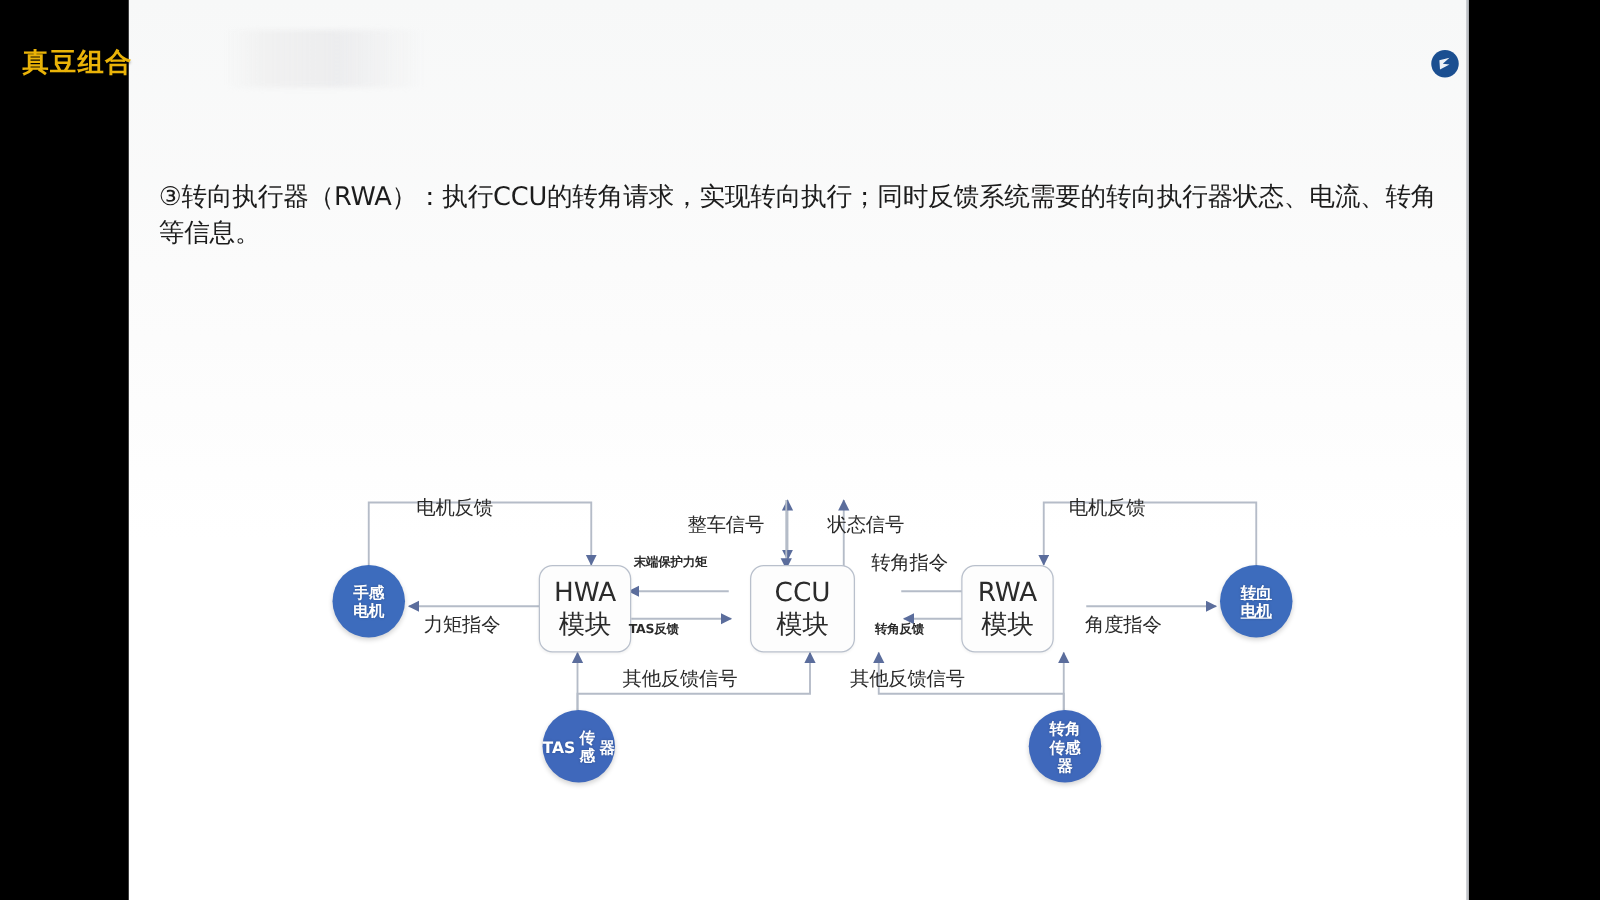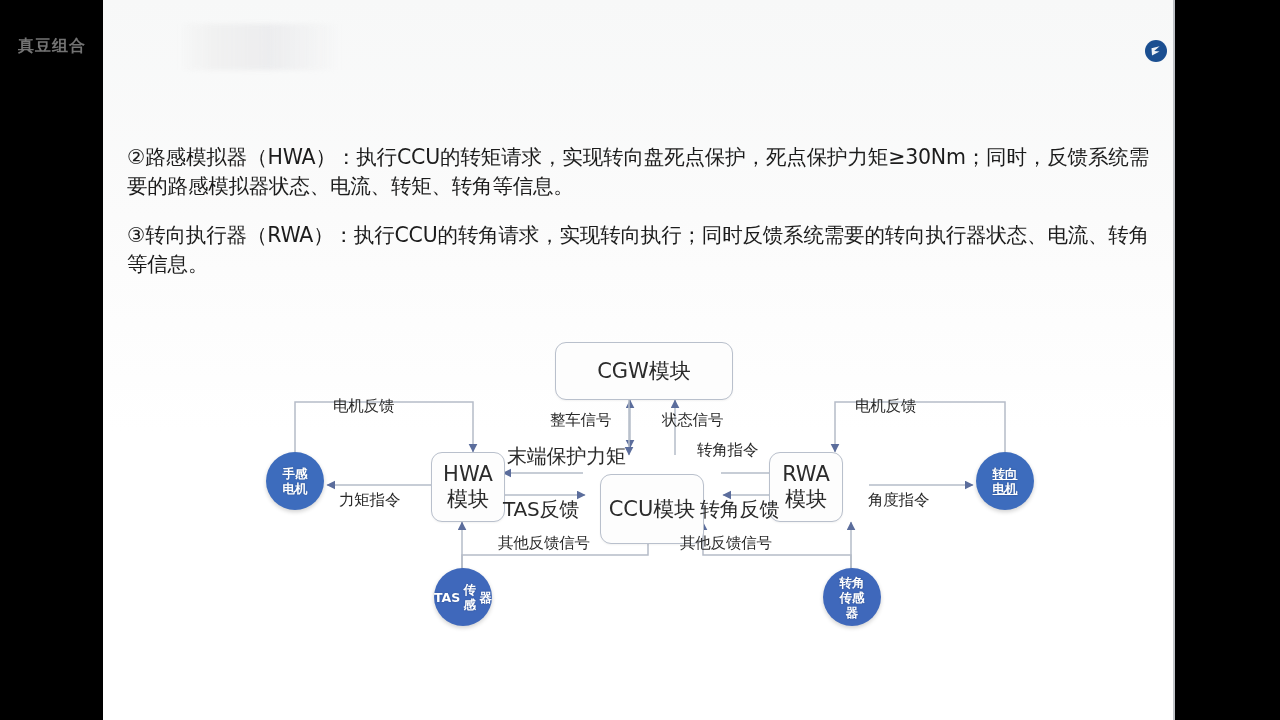--- a/index.html
+++ b/index.html
@@ -16,21 +16,21 @@
     overflow:hidden;
     box-shadow:0 0 0 1px rgba(0,0,0,.06);
   }
   #slide:after{
     content:"";position:absolute;right:0;top:0;width:2px;height:100%;
     background:rgba(140,145,155,.55);
   }
   
   .wm{
     position:absolute;top:36px;left:18px;z-index:40;
-    font-size:16px;font-weight:700;color:#737373;letter-spacing:1px;
+    font-size:21px;font-weight:700;color:#eab308;letter-spacing:1px;
     text-shadow:0 1px 2px rgba(0,0,0,.35);
     white-space:nowrap;pointer-events:none;
   }
   .wm-blur{
     position:absolute;top:24px;left:180px;z-index:39;width:160px;height:46px;
     background:
       linear-gradient(90deg,rgba(255,255,255,0) 0%,rgba(235,235,235,.55) 20%,rgba(225,225,228,.5) 55%,rgba(255,255,255,0) 100%);
     filter:blur(2px);pointer-events:none;
   }
   
@@ -74,39 +74,38 @@
     box-shadow:0 2px 4px rgba(0,0,0,.18);
     text-shadow:0 0 2px rgba(0,0,0,.25);
   }
   .circle-node.c-motor{background:#3d6cbd;}
   .circle-node.c-sensor{background:#3f68bb;}
   .edge-label{
     position:absolute;font-size:15.5px;color:#2a2a2a;white-space:nowrap;
     font-family:"DejaVu Sans","Liberation Sans",sans-serif;
     background:transparent;letter-spacing:-.2px;
   }
-  .edge-label.small{font-size:20px;}
+  .edge-label.small{font-size:10px;font-weight:bold;}
 </style>
 </head>
 <body>
 
 <div id="stage">
 
   <div id="slide">
 
     <div class="corner-logo">
       <svg width="18" height="18" viewBox="0 0 18 18" aria-hidden="true">
         <circle cx="9" cy="9" r="9" fill="#1b4f91"></circle>
         <path d="M4.5 6.2 L12.6 4.2 L7.2 9 L12.6 9.6 L5 13.6 Z" fill="#ffffff" opacity="0.92"></path>
       </svg>
     </div>
 
 
     <div class="body-wrap">
-      <p class="para">②路感模拟器（HWA）：执行CCU的转矩请求，实现转向盘死点保护，死点保护力矩≥30Nm；同时，反馈系统需要的路感模拟器状态、电流、转矩、转角等信息。</p>
       <p class="para">③转向执行器（RWA）：执行CCU的转角请求，实现转向执行；同时反馈系统需要的转向执行器状态、电流、转角等信息。</p>
     </div>
 
     <div class="diagram">
 
       <svg width="1072" height="330">
         <defs>
           <marker id="ah" markerWidth="7" markerHeight="7" refX="5.6" refY="3" orient="auto">
             <path d="M0,0 L6,3 L0,6 z" fill="#5b6d9c"></path>
           </marker>
@@ -143,30 +142,27 @@
           <path d="M 359 240 L 359 192" marker-end="url(#ah)"></path>
 
           <path d="M 359 244 L 359 225 L 545 225 L 545 192" marker-end="url(#ah)"></path>
 
           <path d="M 748 240 L 748 192" marker-end="url(#ah)"></path>
 
           <path d="M 748 244 L 748 225 L 600 225 L 600 192" marker-end="url(#ah)"></path>
         </g>
       </svg>
 
-      <div class="node rect-node" style="left:452px;top:12px;width:178px;height:58px;">
-        <span>CGW模块</span>
-      </div>
 
       <div class="node rect-node" style="left:328px;top:122px;width:74px;height:70px;flex-direction:column;">
         <span>HWA</span>
         <span>模块</span>
       </div>
 
-      <div class="node rect-node" style="left:497px;top:122px;width:104px;height:70px;margin-top:22px;">
+      <div class="node rect-node" style="left:497px;top:122px;width:84px;height:70px;flex-direction:column;">
         <span>CCU</span>
         <span>模块</span>
       </div>
 
       <div class="node rect-node" style="left:666px;top:122px;width:74px;height:70px;flex-direction:column;">
         <span>RWA</span>
         <span>模块</span>
       </div>
 
       <div class="node circle-node c-motor" style="left:163px;top:122px;width:58px;height:58px;flex-direction:column;">

